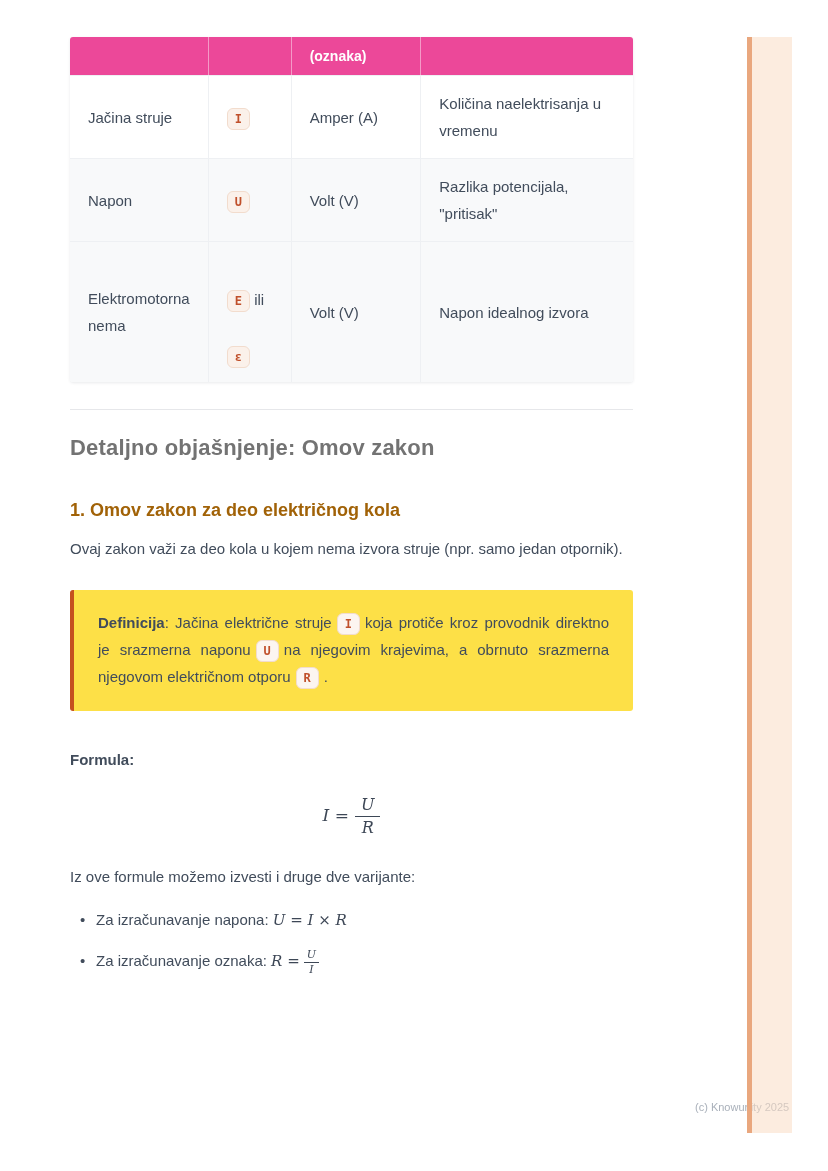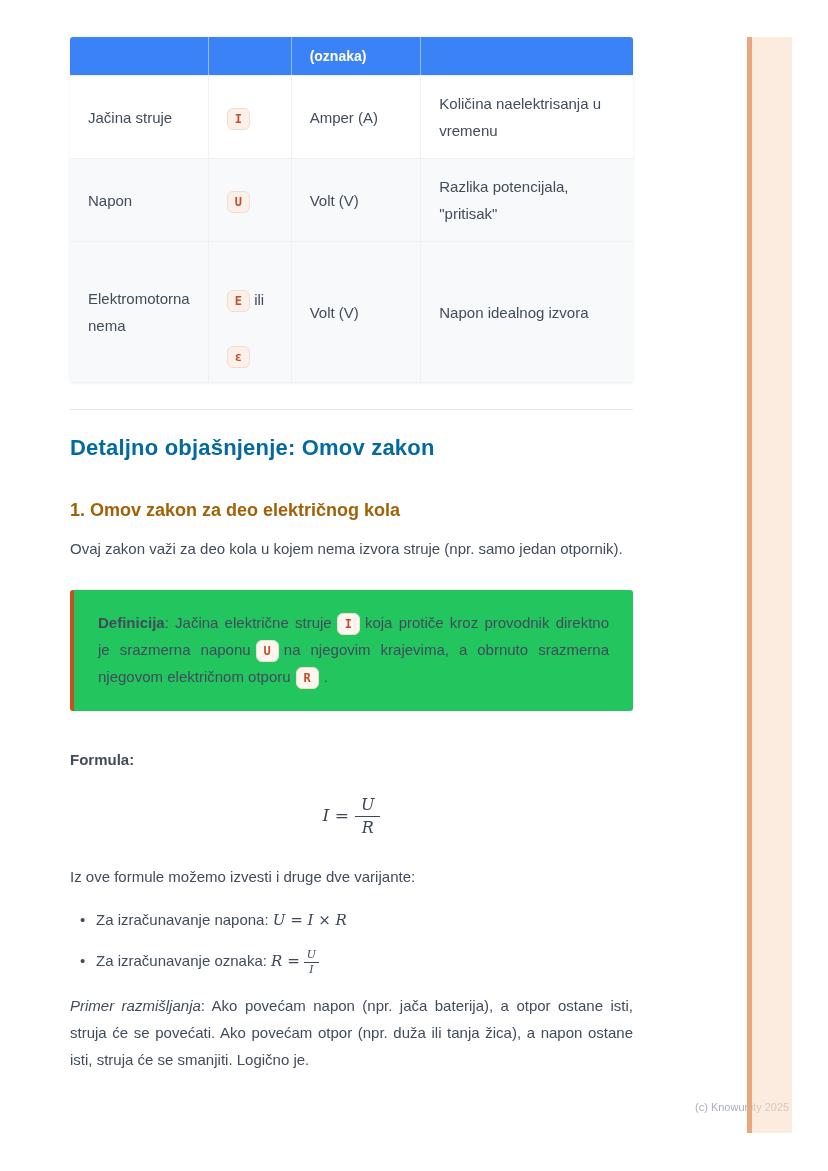--- a/index.html
+++ b/index.html
@@ -16,21 +16,21 @@
 
   
   table.qty-table {
     width: 100%; border-collapse: separate; border-spacing: 0;
     margin-top: 37px;
     border-radius: 3px; overflow: hidden;
     box-shadow: 0 1px 3px rgba(40,50,70,0.10);
     font-size: 15px;
   }
   table.qty-table th {
-    background: #3b82f6; color: #ffffff;
+    background: #ec4899; color: #ffffff;
     font-weight: bold; font-size: 14px; text-align: left;
     padding: 9px 18px; height: 38px; vertical-align: middle;
     border-left: 1px solid rgba(255,255,255,0.45);
   }
   table.qty-table th:first-child { border-left: none; }
   table.qty-table td {
     padding: 14px 18px; vertical-align: middle;
     line-height: 27px; color: #414C5B;
     border-top: 1px solid #eef0f3;
     border-left: 1px solid #eef0f3;
@@ -47,35 +47,35 @@
     background: #FBF1EA; border: 1px solid #F2DCCD;
     border-radius: 6px; padding: 2px 7px; line-height: 16px;
     vertical-align: middle;
   }
   .sym-line { line-height: 24px; margin-top: 32px; }
 
   
   .hr { height: 1px; background: #e6e7ea; margin-top: 27px; }
   h2.sec {
     margin-top: 24px; font-size: 22px; line-height: 28px;
-    color: #0369a1; font-weight: bold; letter-spacing: 0.2px;
+    color: #737373; font-weight: bold; letter-spacing: 0.2px;
   }
   h3.sub {
     margin-top: 36px; font-size: 18px; line-height: 24px;
     color: #a16207; font-weight: bold;
   }
   p.body {
     margin-top: 13px; font-size: 15px; line-height: 27px;
     text-align: justify;
   }
 
   
   .callout {
     margin-top: 28px;
-    background: #22c55e;
+    background: #fde047;
     border-left: 4px solid #C5511F;
     border-radius: 3px;
     padding: 19px 24px 21px 24px;
     font-size: 15px; line-height: 27px;
     text-align: justify;
   }
   .callout .chip { margin: 0 5px; background: #FCF5F0; }
   .callout b { font-weight: bold; }
 
   
@@ -191,21 +191,20 @@
         <span>Za izračunavanje napona:</span>
         <span class="math">U = I × R</span>
       </li>
       <li>
         <span class="dot">•</span>
         <span>Za izračunavanje oznaka:</span>
         <span class="math"><span>R</span> <span>=</span><span class="frac-sm"><span class="num">U</span><span class="den">I</span></span></span>
       </li>
     </ul>
 
-    <p class="example"><span class="lead">Primer razmišljanja</span><span>: Ako povećam napon (npr. jača baterija), a otpor ostane isti, struja će se povećati. Ako povećam otpor (npr. duža ili tanja žica), a napon ostane isti, struja će se smanjiti. Logično je.</span></p>
 
   </div>
 
   <div class="footer">(c) Knowunity 2025</div>
 
   <div class="side-bar">
     <div class="edge"></div>
   </div>
 </div>
 

